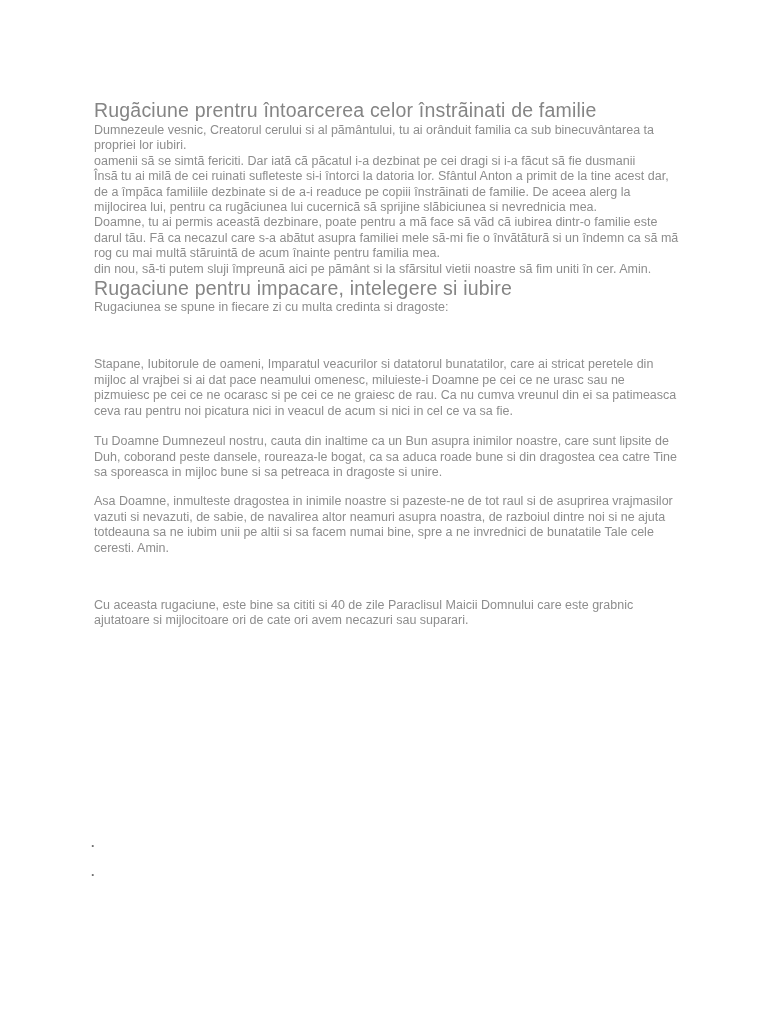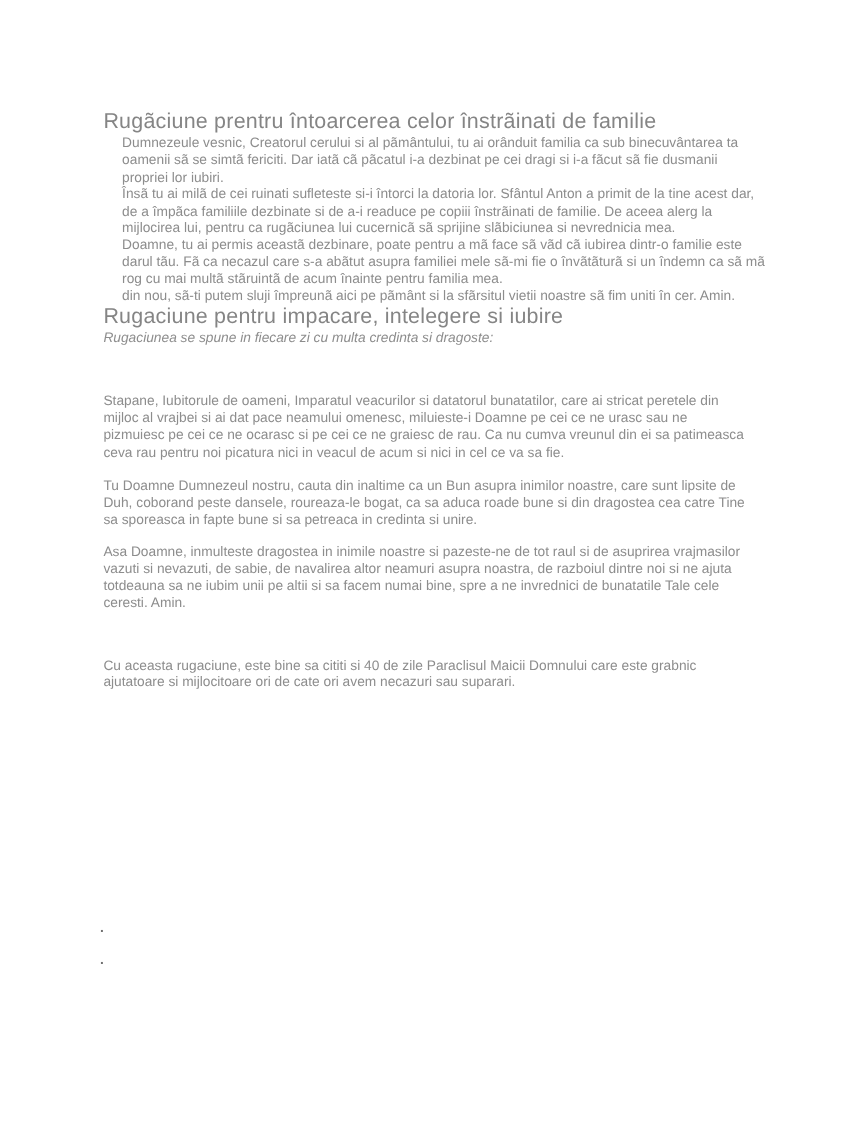--- a/index.html
+++ b/index.html
@@ -29,23 +29,23 @@
     letter-spacing: 0.2px;
     margin: 0;
     white-space: nowrap;
   }
   .line {
     font-size: 12.5px;
     line-height: 15.4px;
     white-space: nowrap;
     letter-spacing: 0;
   }
-  .sec1-lines { margin-top: 2px; margin-left: 17px; }
+  .sec1-lines { margin-top: 2px; }
   .sec2 { }
-  .subtitle-line { margin-top: 1px; font-style: italic; }
+  .subtitle-line { margin-top: 1px; }
   .para-a { margin-top: 42px; }
   .para-b { margin-top: 15px; }
   .para-c { margin-top: 14px; }
   .para-d { margin-top: 42px; }
   .trail-dot {
     position: absolute;
     left: 91px;
     font-size: 12.5px;
     line-height: 15.4px;
     color: #6f6f6f;
@@ -56,22 +56,22 @@
 </style>
 </head>
 <body>
 
 <div class="doc-content">
 
   <div class="doc-title">Rugãciune prentru întoarcerea celor înstrãinati de familie</div>
 
   <div class="sec1-lines">
     <div class="line">Dumnezeule vesnic, Creatorul cerului si al pãmântului, tu ai orânduit familia ca sub binecuvântarea ta</div>
+    <div class="line">propriei lor iubiri.</div>
     <div class="line">oamenii sã se simtã fericiti. Dar iatã cã pãcatul i-a dezbinat pe cei dragi si i-a fãcut sã fie dusmanii</div>
-    <div class="line">propriei lor iubiri.</div>
     <div class="line">Însã tu ai milã de cei ruinati sufleteste si-i întorci la datoria lor. Sfântul Anton a primit de la tine acest dar,</div>
     <div class="line">de a împãca familiile dezbinate si de a-i readuce pe copiii înstrãinati de familie. De aceea alerg la</div>
     <div class="line">mijlocirea lui, pentru ca rugãciunea lui cucernicã sã sprijine slãbiciunea si nevrednicia mea.</div>
     <div class="line">Doamne, tu ai permis aceastã dezbinare, poate pentru a mã face sã vãd cã iubirea dintr-o familie este</div>
     <div class="line">darul tãu. Fã ca necazul care s-a abãtut asupra familiei mele sã-mi fie o învãtãturã si un îndemn ca sã mã</div>
     <div class="line">rog cu mai multã stãruintã de acum înainte pentru familia mea.</div>
     <div class="line">din nou, sã-ti putem sluji împreunã aici pe pãmânt si la sfãrsitul vietii noastre sã fim uniti în cer. Amin.</div>
   </div>
 
   <div class="sec2">
@@ -81,21 +81,21 @@
     <div class="para-a">
       <div class="line">Stapane, Iubitorule de oameni, Imparatul veacurilor si datatorul bunatatilor, care ai stricat peretele din</div>
       <div class="line">mijloc al vrajbei si ai dat pace neamului omenesc, miluieste-i Doamne pe cei ce ne urasc sau ne</div>
       <div class="line">pizmuiesc pe cei ce ne ocarasc si pe cei ce ne graiesc de rau. Ca nu cumva vreunul din ei sa patimeasca</div>
       <div class="line">ceva rau pentru noi picatura nici in veacul de acum si nici in cel ce va sa fie.</div>
     </div>
 
     <div class="para-b">
       <div class="line">Tu Doamne Dumnezeul nostru, cauta din inaltime ca un Bun asupra inimilor noastre, care sunt lipsite de</div>
       <div class="line">Duh, coborand peste dansele, roureaza-le bogat, ca sa aduca roade bune si din dragostea cea catre Tine</div>
-      <div class="line">sa sporeasca in fapte bune si sa petreaca in credinta si unire.</div>
+      <div class="line">sa sporeasca in mijloc bune si sa petreaca in dragoste si unire.</div>
     </div>
 
     <div class="para-c">
       <div class="line">Asa Doamne, inmulteste dragostea in inimile noastre si pazeste-ne de tot raul si de asuprirea vrajmasilor</div>
       <div class="line">vazuti si nevazuti, de sabie, de navalirea altor neamuri asupra noastra, de razboiul dintre noi si ne ajuta</div>
       <div class="line">totdeauna sa ne iubim unii pe altii si sa facem numai bine, spre a ne invrednici de bunatatile Tale cele</div>
       <div class="line">ceresti. Amin.</div>
     </div>
 
     <div class="para-d">

